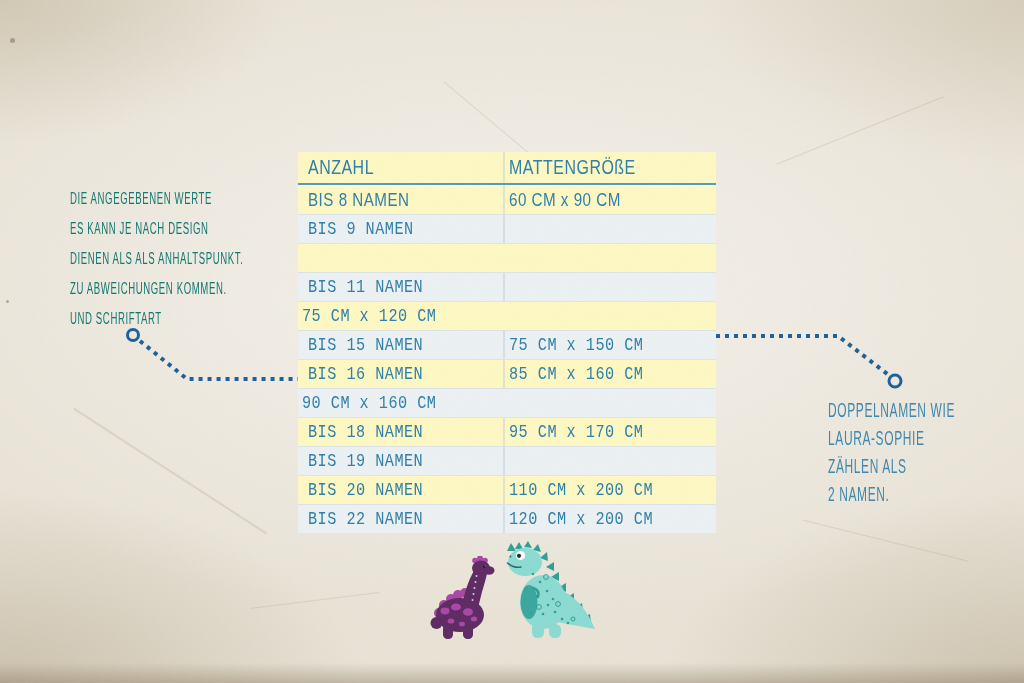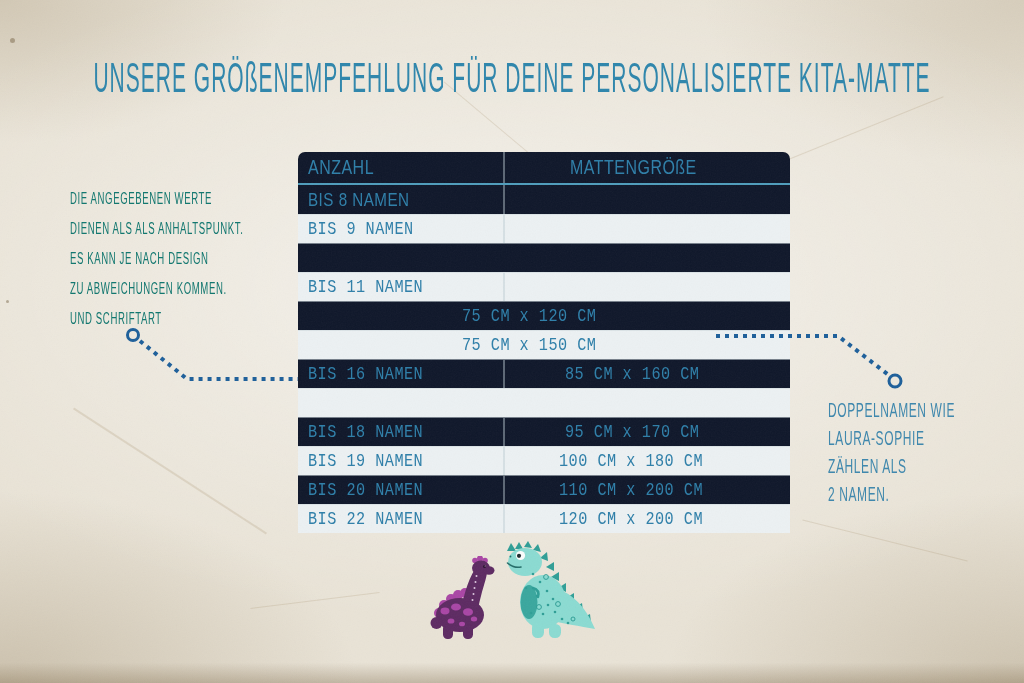--- a/index.html
+++ b/index.html
@@ -43,30 +43,30 @@
     letter-spacing:0.6px;
   }
 
   .left-note { position:absolute; left:70px; top:184px; color:#0f766e; font-size:16px; }
   .left-note .line { display:block; height:30px; line-height:30px; }
   .right-note { position:absolute; left:828px; top:396px; color:#3d87ad; font-size:20px; }
   .right-note .line { display:block; height:28px; line-height:28px; }
 
   
   .size-table {
-    position:absolute; left:298px; top:152px; width:492px;
-    background:#0f172a; color:#2e7fa9;border-radius:7px;
+    position:absolute; left:298px; top:152px; width:418px;
+    background:#fef9c3; color:#2e7fa9;
   }
   .t-head { display:flex; height:33px; border-bottom:2px solid #4f9dbc; font-size:20px; }
   .t-row  { display:flex; height:29px; font-size:19px; }
   .t-body .t-row:nth-child(even) { background:#ecf1f3; }
   .t-body .t-row + .t-row { border-top:1px solid rgba(205,215,218,0.55);font-family:Liberation Mono, monospace; }
   .c1 { width:207px; padding-left:10px; display:flex; align-items:center;
         border-right:2px solid rgba(188,203,210,0.45); }
-  .c2 { flex:1; padding-left:4px; display:flex; align-items:center;justify-content:center; }
+  .c2 { flex:1; padding-left:4px; display:flex; align-items:center; }
 
   .connectors, .dino, .grain { position:absolute; pointer-events:none; }
   .connectors { left:0; top:0; }
   .grain { left:0; top:0; opacity:0.5; }
 </style>
 </head>
 <body>
 
 <div class="page">
 
@@ -75,28 +75,25 @@
   <div>
     <div class="scratch" style="left:55px; top:470px; width:230px; height:2px; transform:rotate(33deg);"></div>
     <div class="scratch" style="left:770px; top:130px; width:180px; height:1px; transform:rotate(-22deg);"></div>
     <div class="scratch" style="left:800px; top:540px; width:170px; height:1px; transform:rotate(14deg);"></div>
     <div class="scratch" style="left:250px; top:600px; width:130px; height:1px; transform:rotate(-7deg);"></div>
     <div class="scratch" style="left:430px; top:120px; width:120px; height:1px; transform:rotate(40deg);"></div>
     <div class="speck" style="left:10px; top:38px; width:5px; height:5px;"></div>
     <div class="speck" style="left:6px; top:300px; width:3px; height:3px;"></div>
   </div>
 
-  <div class="title-wrap">
-    <h1 class="title-text">UNSERE GRÖßENEMPFEHLUNG FÜR DEINE PERSONALISIERTE KITA-MATTE</h1>
-  </div>
 
   <div class="left-note">
     <span class="line"><span class="hand">DIE ANGEGEBENEN WERTE</span></span>
+    <span class="line"><span class="hand">ES KANN JE NACH DESIGN</span></span>
     <span class="line"><span class="hand">DIENEN ALS ALS ANHALTSPUNKT.</span></span>
-    <span class="line"><span class="hand">ES KANN JE NACH DESIGN</span></span>
     <span class="line"><span class="hand">ZU ABWEICHUNGEN KOMMEN.</span></span>
     <span class="line"><span class="hand">UND SCHRIFTART</span></span>
   </div>
 
   <div class="right-note">
     <span class="line"><span class="hand">DOPPELNAMEN WIE</span></span>
     <span class="line"><span class="hand">LAURA-SOPHIE</span></span>
     <span class="line"><span class="hand">ZÄHLEN ALS</span></span>
     <span class="line"><span class="hand">2 NAMEN.</span></span>
   </div>
@@ -108,67 +105,73 @@
         </div>
       <div class="c2">
           <span class="hand-t">MATTENGRÖßE</span>
         </div>
     </div>
     <div class="t-body">
       <div class="t-row">
         <div class="c1">
             <span class="hand-t">BIS 8 NAMEN</span>
           </div>
+        <div class="c2">
+            <span class="hand-t">60 CM x 90 CM</span>
+          </div>
       </div>
       <div class="t-row">
         <div class="c1">
             <span class="hand-t">BIS 9 NAMEN</span>
           </div>
       </div>
       <div class="t-row">
       </div>
       <div class="t-row">
         <div class="c1">
             <span class="hand-t">BIS 11 NAMEN</span>
           </div>
       </div>
       <div class="t-row">
         <div class="c2">
             <span class="hand-t">75 CM x 120 CM</span>
           </div>
       </div>
       <div class="t-row">
+        <div class="c1">
+            <span class="hand-t">BIS 15 NAMEN</span>
+          </div>
         <div class="c2">
             <span class="hand-t">75 CM x 150 CM</span>
           </div>
       </div>
       <div class="t-row">
         <div class="c1">
             <span class="hand-t">BIS 16 NAMEN</span>
           </div>
         <div class="c2">
             <span class="hand-t">85 CM x 160 CM</span>
           </div>
       </div>
       <div class="t-row">
+        <div class="c2">
+            <span class="hand-t">90 CM x 160 CM</span>
+          </div>
       </div>
       <div class="t-row">
         <div class="c1">
             <span class="hand-t">BIS 18 NAMEN</span>
           </div>
         <div class="c2">
             <span class="hand-t">95 CM x 170 CM</span>
           </div>
       </div>
       <div class="t-row">
         <div class="c1">
             <span class="hand-t">BIS 19 NAMEN</span>
-          </div>
-        <div class="c2">
-            <span class="hand-t">100 CM x 180 CM</span>
           </div>
       </div>
       <div class="t-row">
         <div class="c1">
             <span class="hand-t">BIS 20 NAMEN</span>
           </div>
         <div class="c2">
             <span class="hand-t">110 CM x 200 CM</span>
           </div>
       </div>

